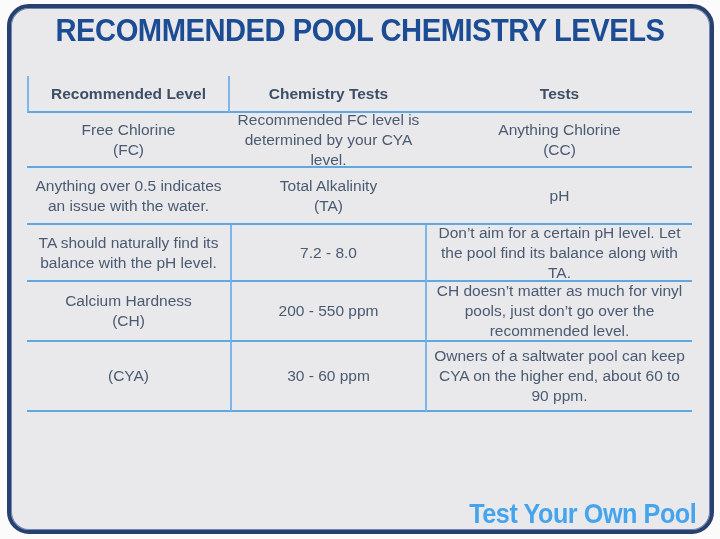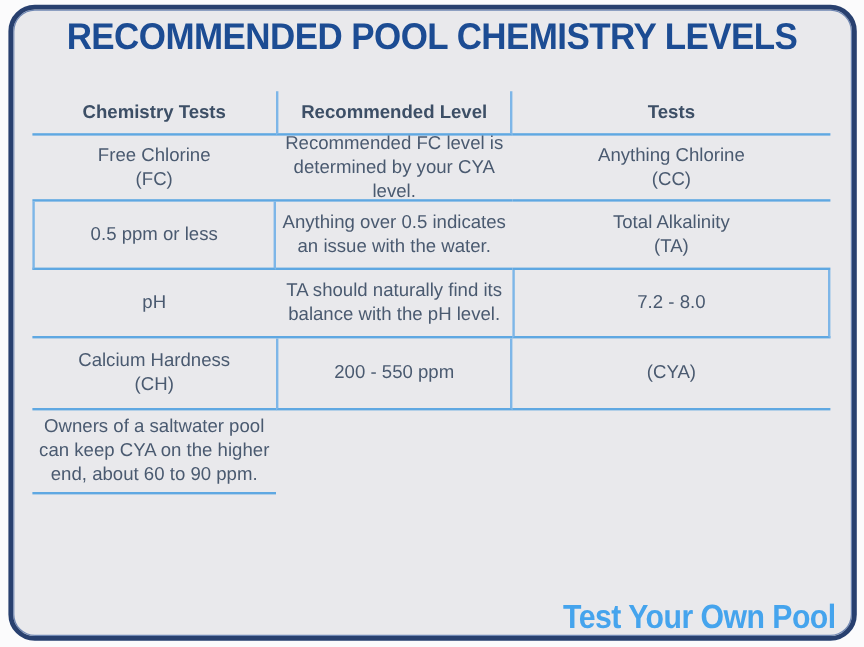--- a/index.html
+++ b/index.html
@@ -100,56 +100,58 @@
 </head>
 <body>
 
 <div class="page">
   <div class="panel"></div>
 
   <div class="title">RECOMMENDED POOL CHEMISTRY LEVELS</div>
 
   <div class="chem-table">
 
+    <div class="cell head mid">Recommended Level</div>
     <div class="cell head">Chemistry Tests</div>
-    <div class="cell head mid">Recommended Level</div>
     <div class="cell head">Tests</div>
 
     <div class="cell">
       <span class="test">Free Chlorine</span>
       <span class="abbr">(FC)</span>
     </div>
     <div class="cell note-cell">Recommended FC level is determined by your CYA level.</div>
 
     <div class="cell">
       <span class="test">Anything Chlorine</span>
       <span class="abbr">(CC)</span>
     </div>
-    <div class="cell mid">0.5 ppm or less</div>
     <div class="cell note-cell">Anything over 0.5 indicates an issue with the water.</div>
 
     <div class="cell">
       <span class="test">Total Alkalinity</span>
       <span class="abbr">(TA)</span>
     </div>
     <div class="cell">
       <span class="test">pH</span>
 
     </div>
 
     <div class="cell note-cell">TA should naturally find its balance with the pH level.</div>
     <div class="cell mid">7.2 - 8.0</div>
+    <div class="cell note-cell">Don’t aim for a certain pH level. Let the pool find its balance along with TA.</div>
 
     <div class="cell">
       <span class="test">Calcium Hardness</span>
       <span class="abbr">(CH)</span>
     </div>
     <div class="cell mid">200 - 550 ppm</div>
+    <div class="cell note-cell">CH doesn’t matter as much for vinyl pools, just don’t go over the recommended level.</div>
 
     <div class="cell">
       <span class="abbr">(CYA)</span>
     </div>
+    <div class="cell mid">30 - 60 ppm</div>
     <div class="cell note-cell">Owners of a saltwater pool can keep CYA on the higher end, about 60 to 90 ppm.</div>
 
   </div>
 
   <div class="footer">Test Your Own Pool</div>
 </div>
 
 </body></html>

